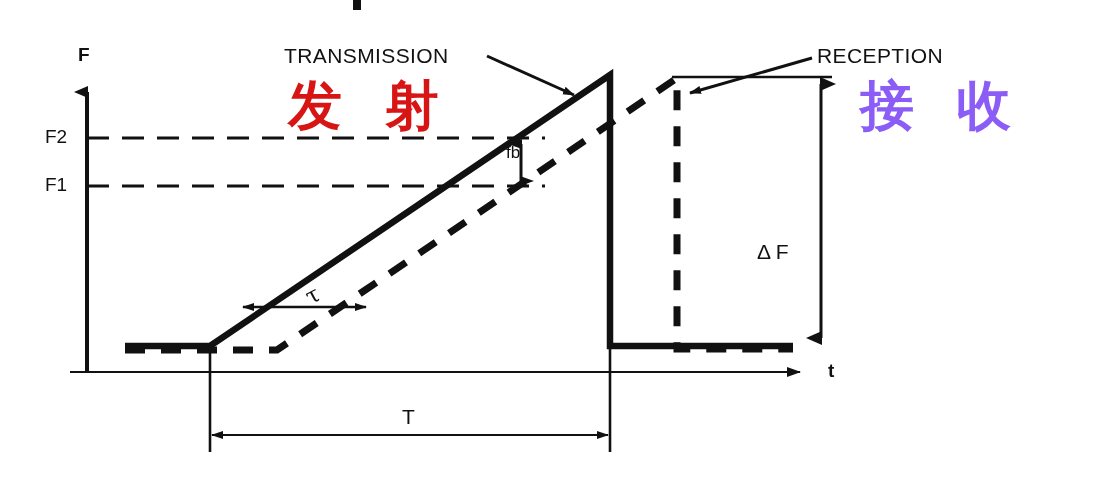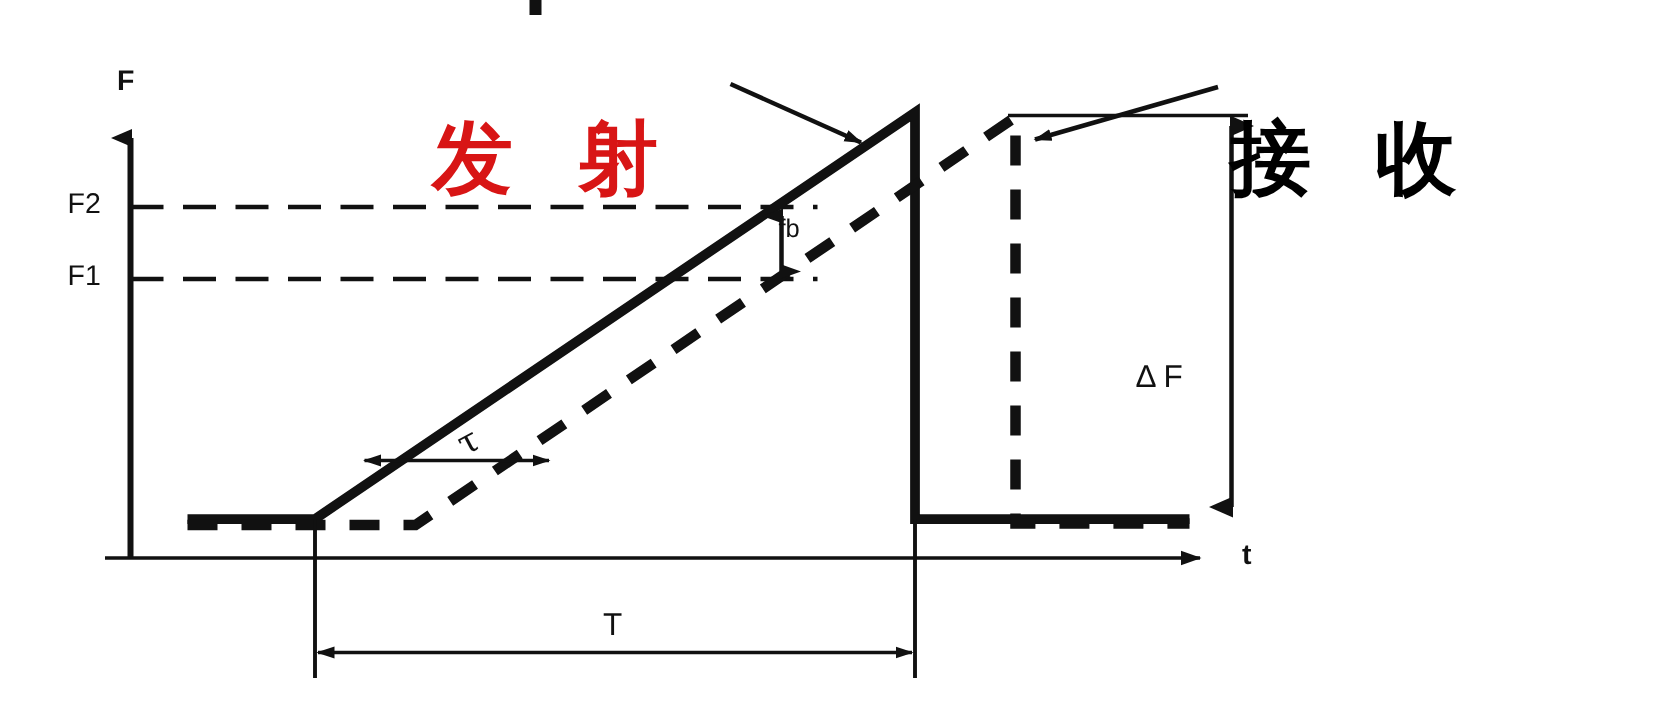--- a/index.html
+++ b/index.html
@@ -101,27 +101,29 @@
   </svg>
 
   <div class="lbl ax-lbl" style="left:78px;top:44px;">F</div>
 
   <div class="lbl ax-lbl" style="left:828px;top:360px;">t</div>
 
   <div class="lbl tick-lbl" style="left:45px;top:126px;">F2</div>
 
   <div class="lbl tick-lbl" style="left:45px;top:174px;">F1</div>
 
+  <div class="lbl en-lbl" style="left:284px;top:44px;">TRANSMISSION</div>
 
   <div class="lbl cn-lbl" style="left:288px;top:70px;color:#D81515;">发 射</div>
 
+  <div class="lbl en-lbl" style="left:817px;top:44px;">RECEPTION</div>
 
-  <div class="lbl cn-lbl" style="left:820px;top:70px;color:#000000;">接 收</div>
+  <div class="lbl cn-lbl" style="left:860px;top:70px;color:#8b5cf6;">接 收</div>
 
-  <div class="lbl small-lbl" style="left:519px;top:143px;">fb</div>
+  <div class="lbl small-lbl" style="left:506px;top:143px;">fb</div>
 
   <div class="lbl dim-lbl" style="left:757px;top:199px;margin-top:41px;">Δ F</div>
 
   <div class="lbl dim-lbl" style="left:402px;top:405px;">T</div>
 
   <div class="lbl" style="left:306px;top:282px;">
     <span class="tau-lbl">τ</span>
   </div>
 
 </div>

